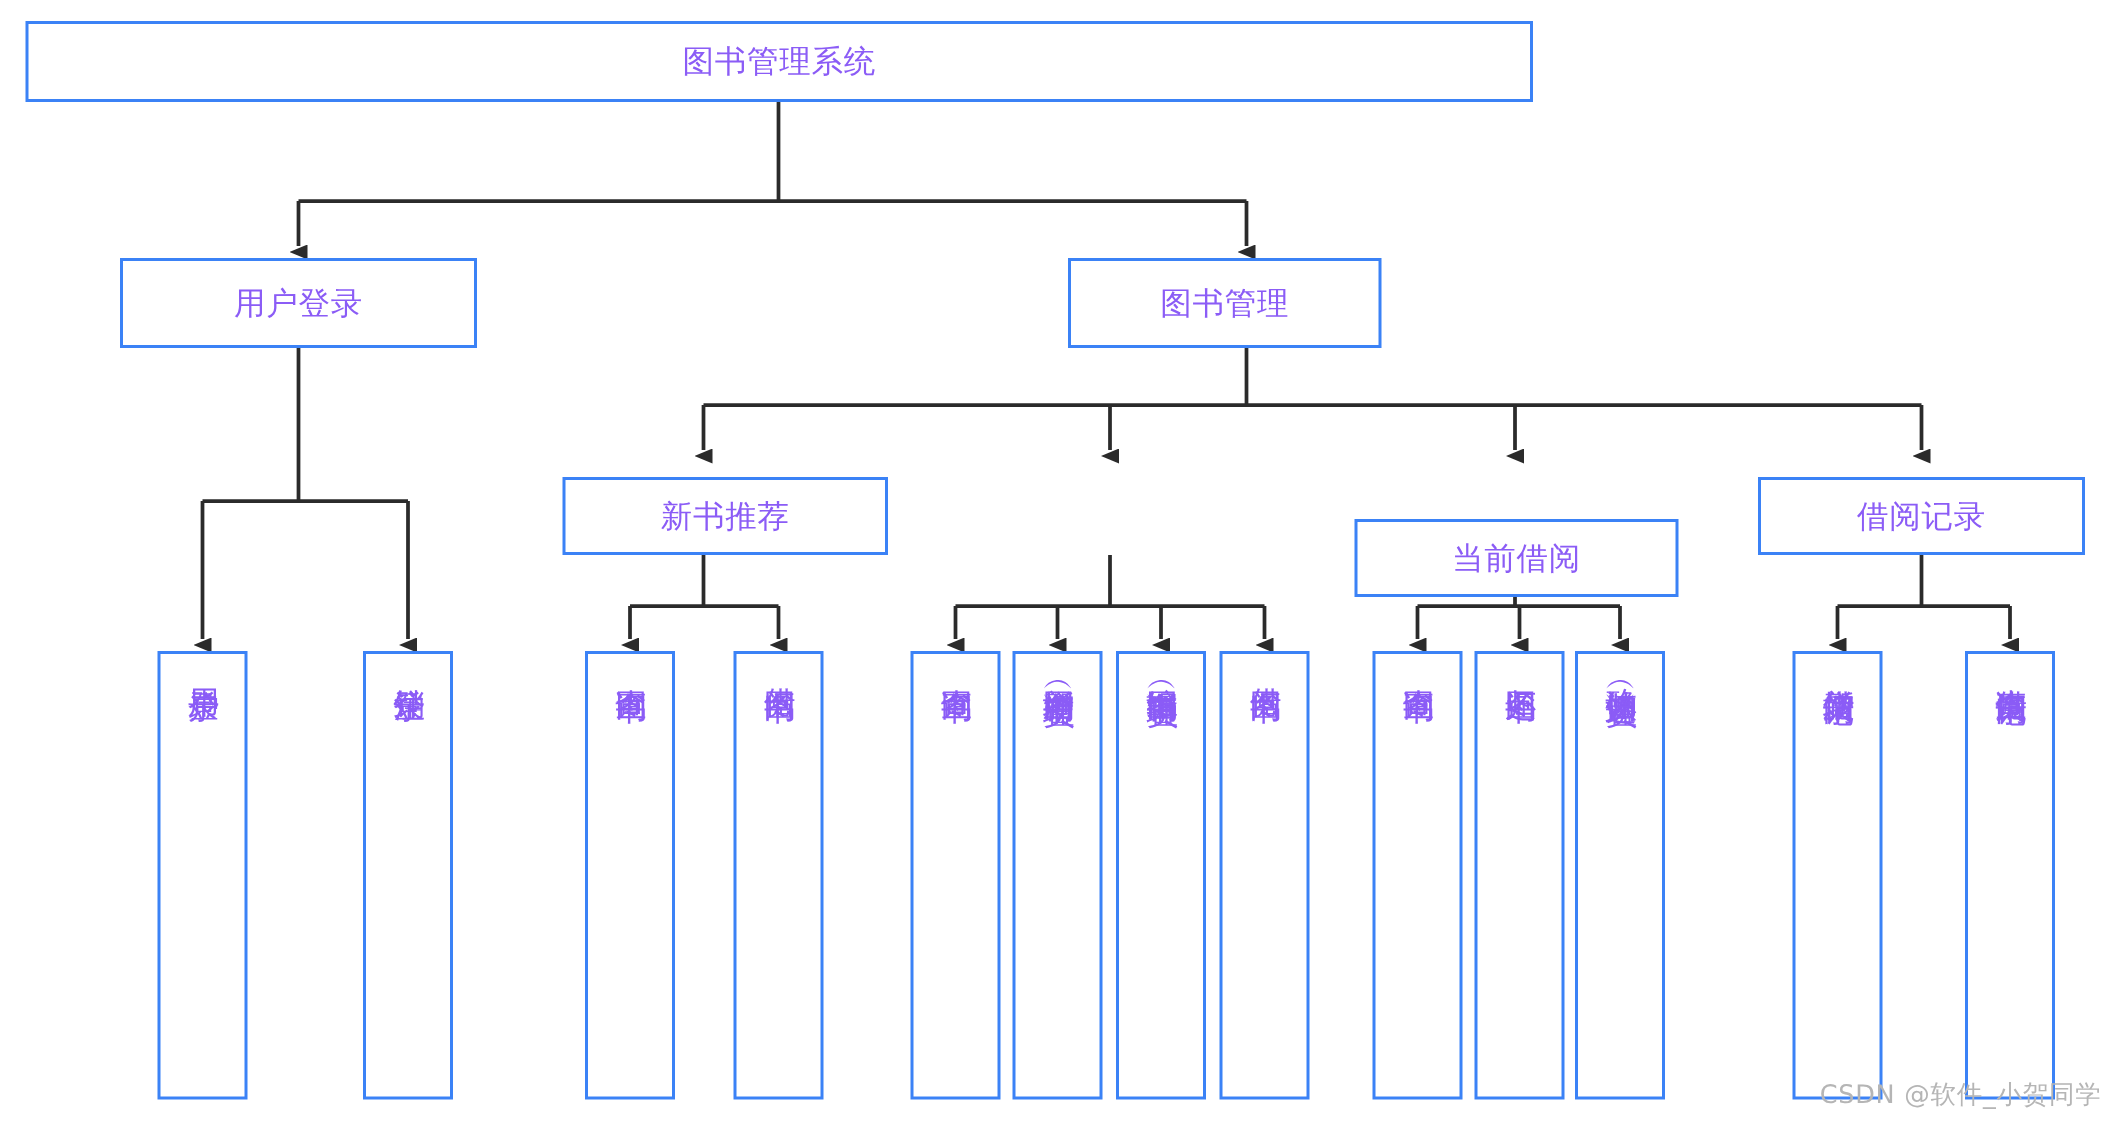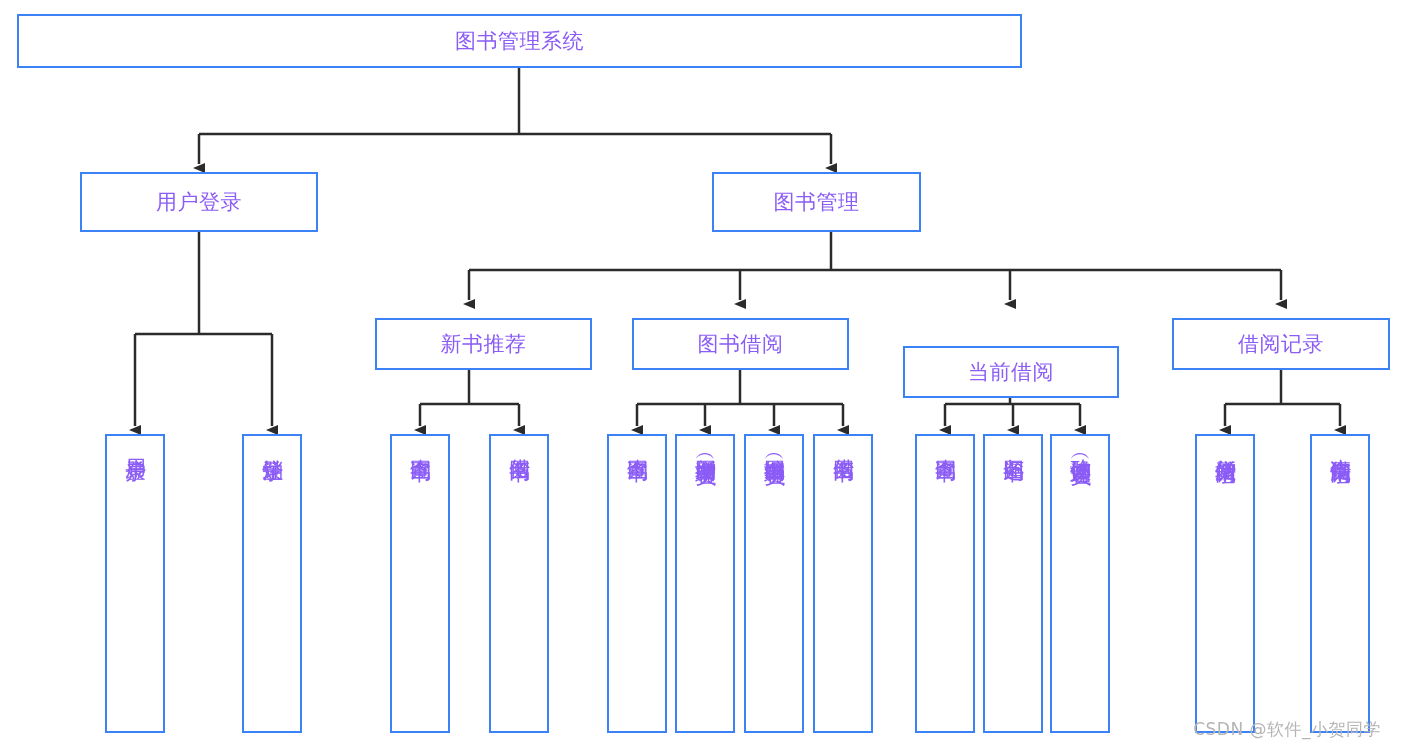--- a/index.html
+++ b/index.html
@@ -53,21 +53,21 @@
   .node.vertical .node-label {
     writing-mode: vertical-rl;
     text-orientation: upright;
     font-size: 21px;
     line-height: 1.12;
     letter-spacing: 1px;
     white-space: nowrap;
   }
   #watermark {
     position: absolute;
-    right: 24px;
+    right: 4px;
     bottom: 6px;
     font-size: 17px;
     color: #b5b5b5;
     letter-spacing: 0.5px;
     white-space: nowrap;
     pointer-events: none;
   }
 </style>
 </head>
 <body>
@@ -132,23 +132,20 @@
   <div class="node horizontal" style="left:80px; top:172px; width:238px; height:60px;">
     <span class="node-label">用户登录</span>
   </div>
   <div class="node horizontal" style="left:712px; top:172px; width:209px; height:60px;">
     <span class="node-label">图书管理</span>
   </div>
 
   <div class="node horizontal" style="left:361px; top:318px; width:217px; height:52px;margin-left:14px;">
     <span class="node-label">新书推荐</span>
   </div>
-  <div class="node horizontal" style="left:632px; top:318px; width:217px; height:52px;">
-    <span class="node-label">图书借阅</span>
-  </div>
   <div class="node horizontal" style="left:903px; top:318px; width:216px; height:52px;margin-top:28px;">
     <span class="node-label">当前借阅</span>
   </div>
   <div class="node horizontal" style="left:1172px; top:318px; width:218px; height:52px;">
     <span class="node-label">借阅记录</span>
   </div>
 
   <div class="node vertical" style="left:105px; top:434px; width:60px; height:299px;">
     <span class="node-label">用户登录</span>
   </div>

